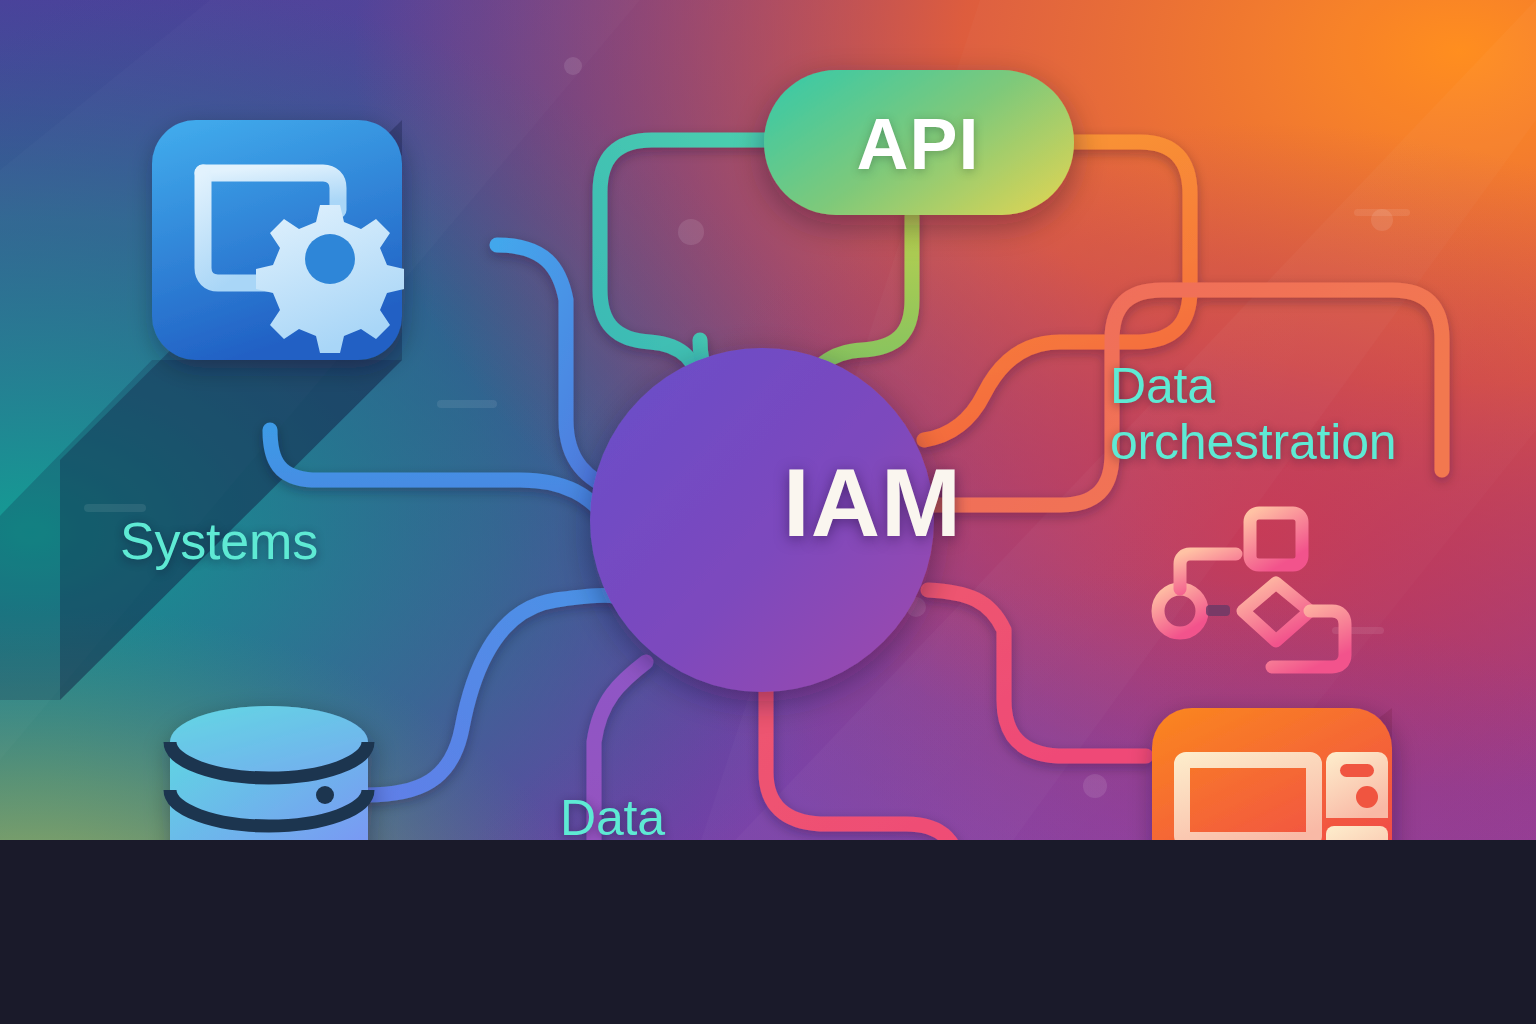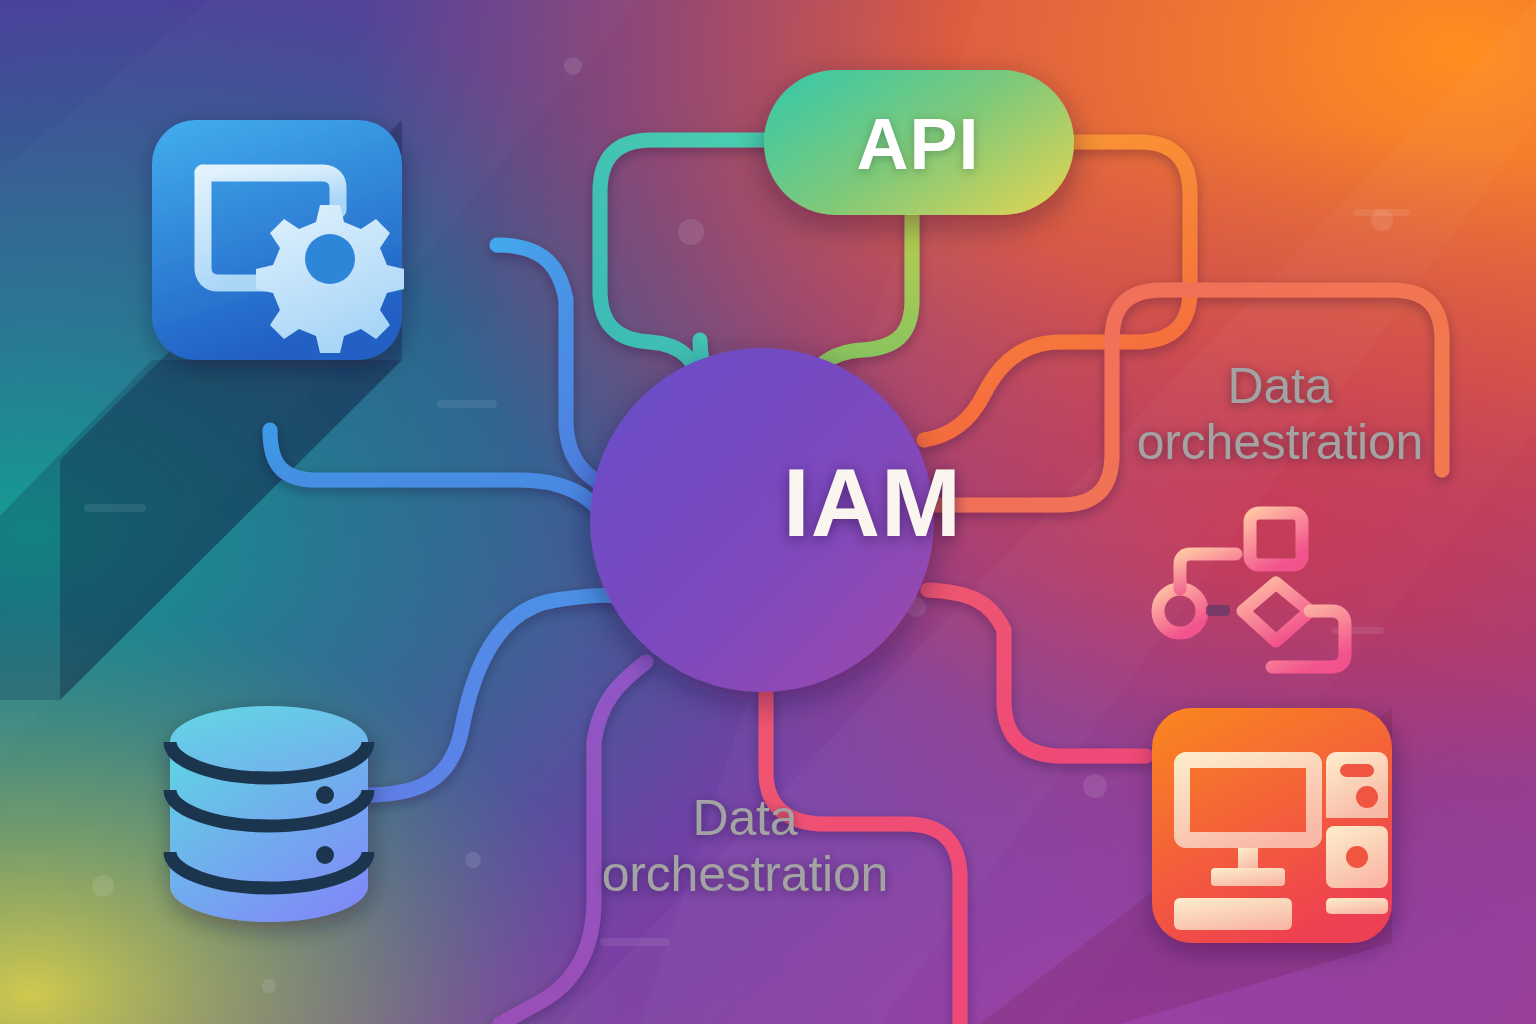--- a/index.html
+++ b/index.html
@@ -3,36 +3,36 @@
 <meta charset="utf-8">
 <style>
   html, body {
     margin: 0;
     padding: 0;
     background: #1a1a2a;
   }
   #stage {
     position: relative;
     width: 1536px;
-    height: 1024px;
+    height: 840px;
     overflow: hidden;
     font-family: "Liberation Sans", sans-serif;
   }
   #stage svg.layer {
     position: absolute;
     top: 0; left: 0;
     width: 1536px;
     height: 1024px;
   }
   .node-label {
     position: absolute;
-    color: #a3a3a3;
+    color: #5eead4;
     font-family: "Liberation Sans", sans-serif;
     font-weight: 400;
-    text-align: center;
+    text-align: left;
     line-height: 1.12;
     letter-spacing: -0.2px;
     text-shadow: 0 2px 10px rgba(20,10,40,0.45);
     white-space: pre-line;
     pointer-events: none;
   }
   #label-systems {
     left: 120px;
     top: 512px;
     width: 300px;
@@ -351,20 +351,21 @@
     </g>
 
     <g filter="url(#nodeShadow)">
       <circle cx="762" cy="520" r="172" fill="url(#gIamFill)"></circle>
     </g>
   </svg>
 
   <div id="api-text">API</div>
   <div id="iam-text">IAM</div>
 
+  <div class="node-label" id="label-systems">Systems</div>
 
   <div class="node-label" id="label-do-right">Data
 orchestration</div>
 
   <div class="node-label" id="label-do-bottom">Data
 orchestration</div>
 
 </div>
 
 </body></html>

